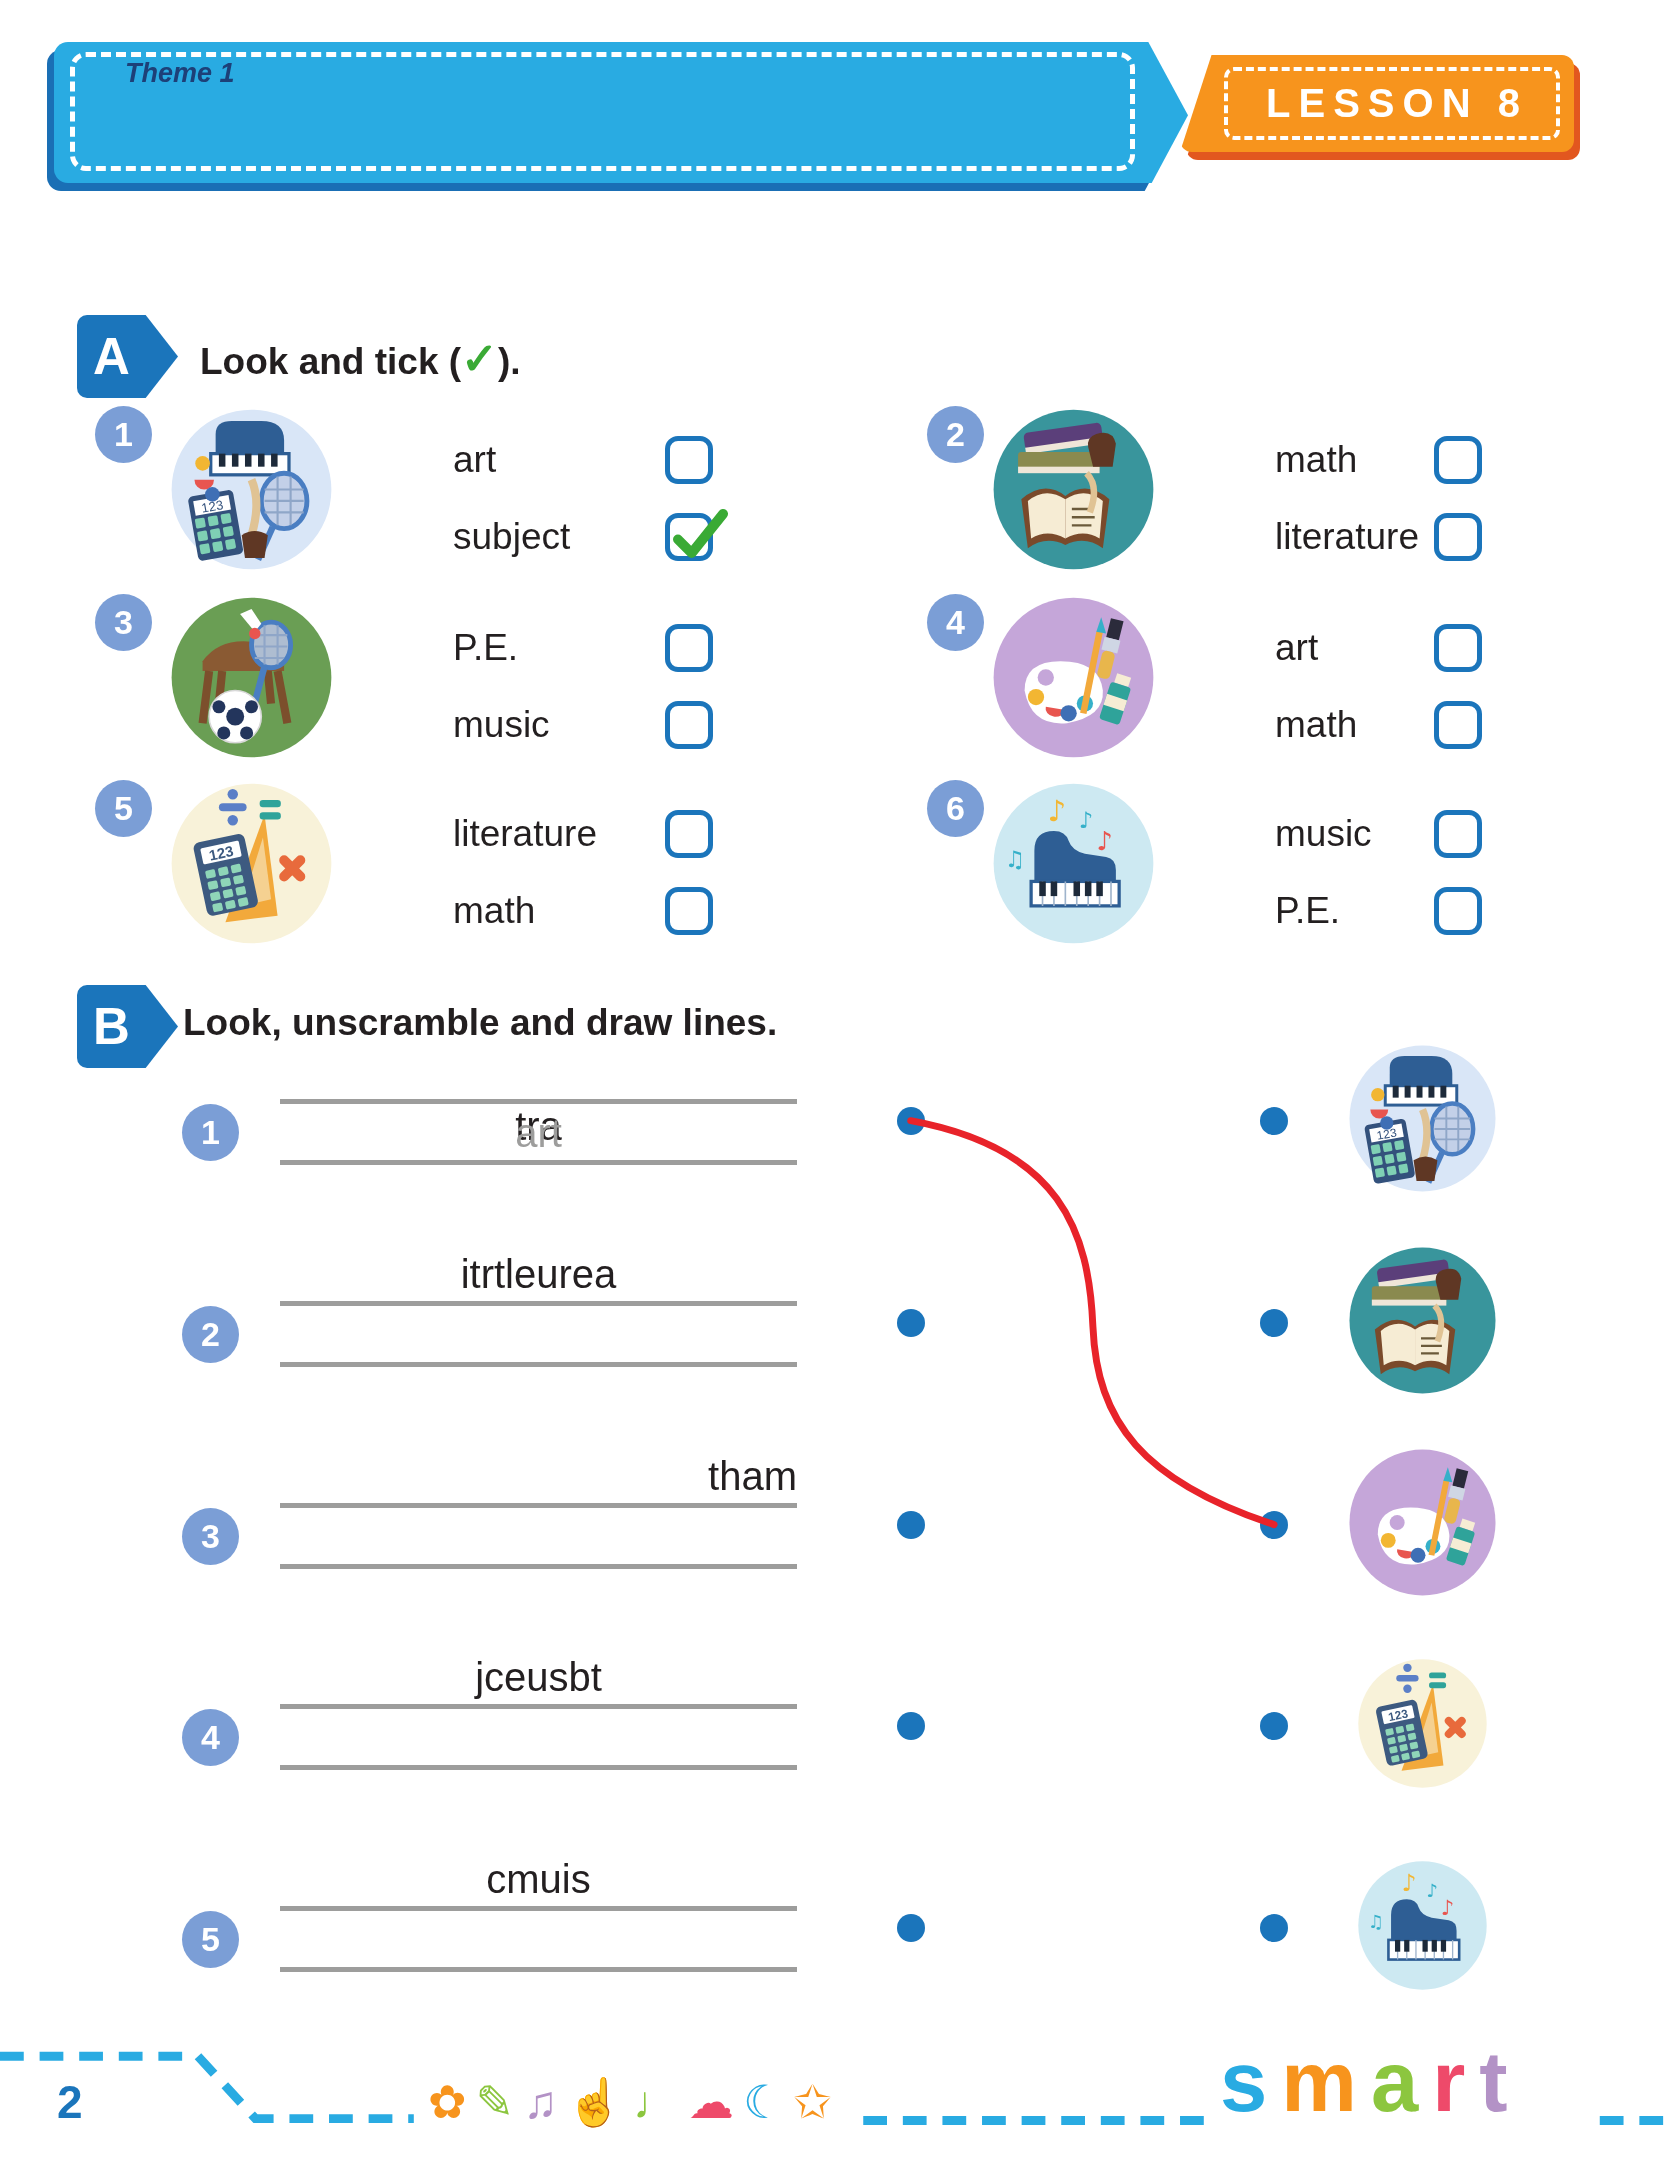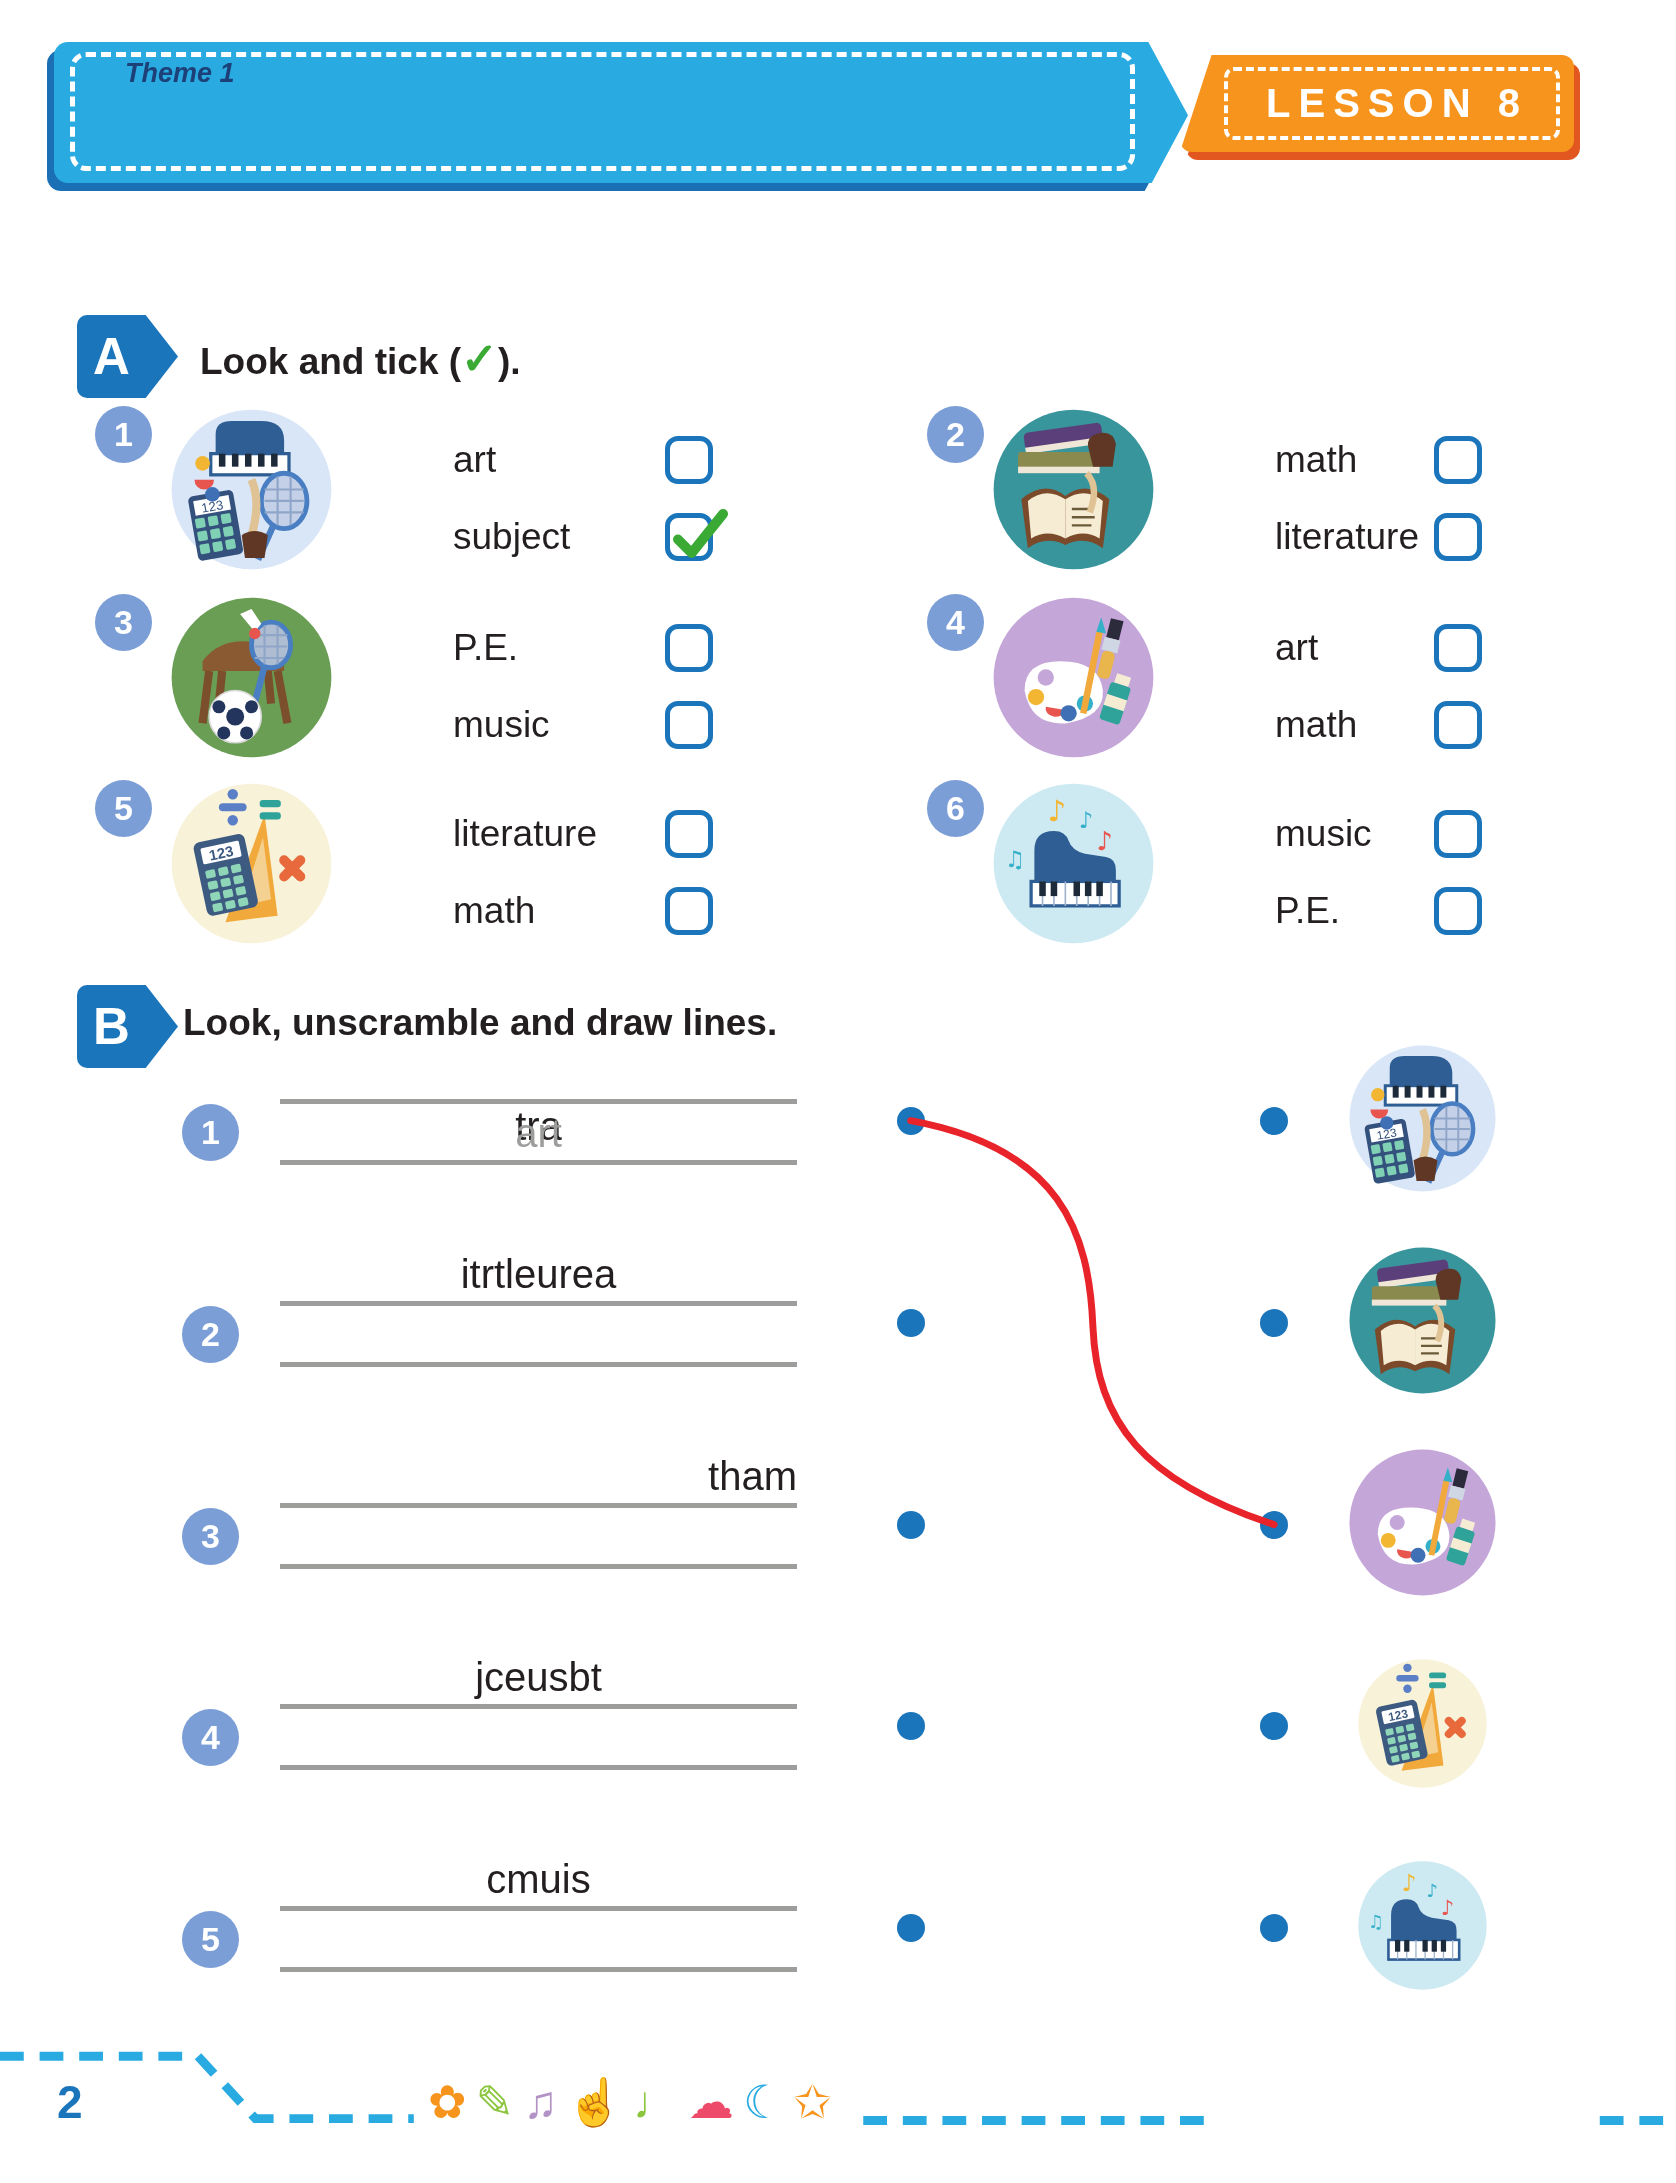--- a/index.html
+++ b/index.html
@@ -343,20 +343,23 @@
   <div class="doodles">
     <span style="color:#f7941d">✿</span>
     <span style="color:#8cc63f">✎</span>
     <span style="color:#b392c6">♫</span>
     <span style="color:#ee4a6a">☝</span>
     <span style="color:#8cc63f">♩</span>
     <span style="color:#ee4a6a">☁</span>
     <span style="color:#29abe2">☾</span>
     <span style="color:#f7941d">✩</span>
   </div>
+  <div class="brand">
+    <span style="color:#29abe2">s</span><span style="color:#f7941d">m</span><span style="color:#8cc63f">a</span><span style="color:#ee4a6a">r</span><span style="color:#b392c6">t</span>
+  </div>
 
   <svg class="overlay" viewBox="0 0 1693 2205" width="1676" height="2183">
     <path d="M 920 1132 C 1072 1160 1100 1245 1104 1340 C 1108 1436 1154 1496 1287 1540" fill="none" stroke="#e8232a" stroke-width="7" stroke-linecap="round"></path>
     <g stroke="#29abe2" stroke-width="9" stroke-dasharray="24 16" fill="none">
       <path d="M 0 2077 H 200 L 258 2140 H 418"></path>
       <path d="M 872 2142 H 1230"></path>
       <path d="M 1616 2142 H 1693"></path>
     </g>
   </svg>
 

